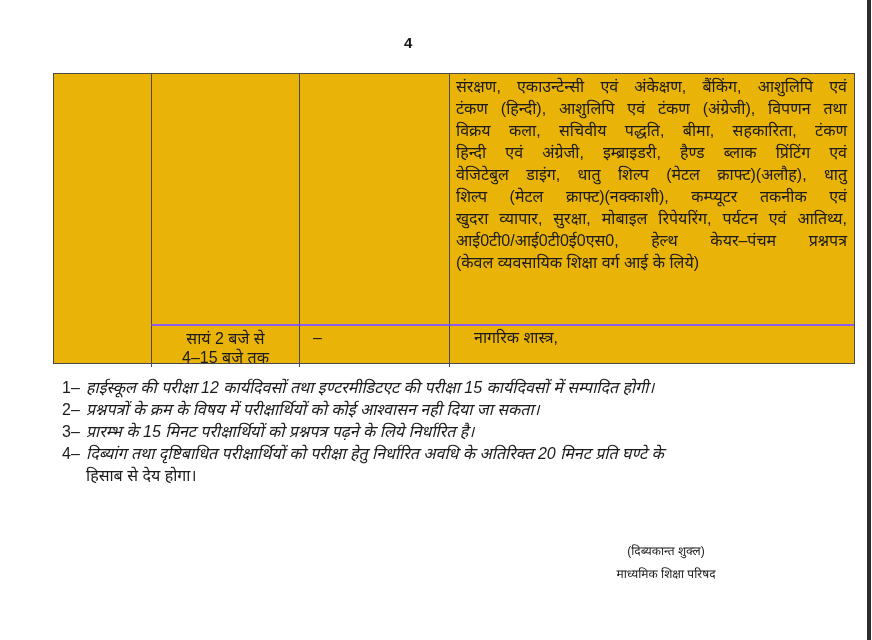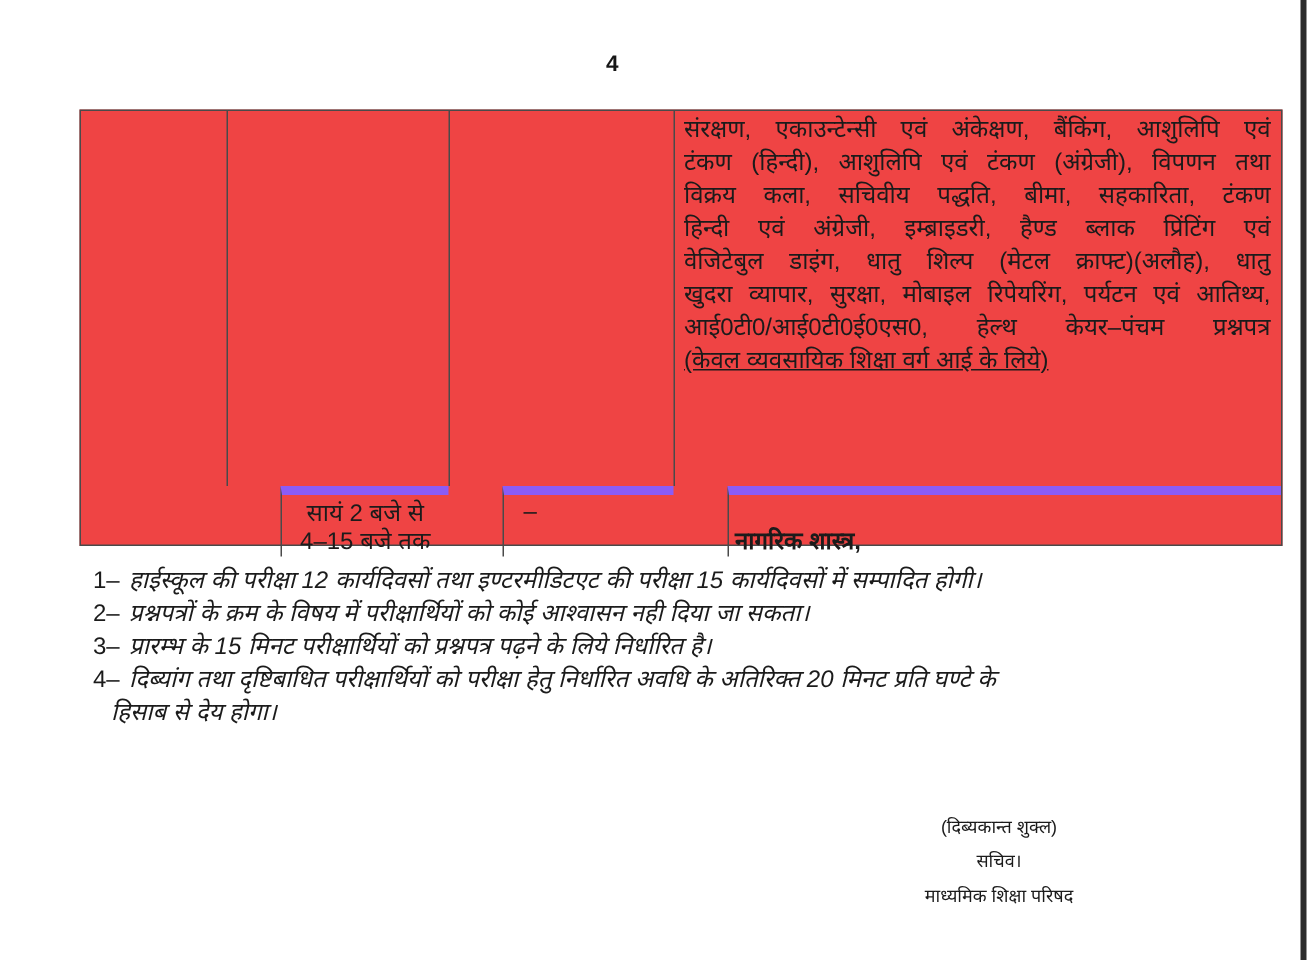--- a/index.html
+++ b/index.html
@@ -24,65 +24,64 @@
   .doc-table {
     position: absolute;
     left: 53px;
     top: 73px;
     width: 802px;
     height: 291px;
     display: grid;
     grid-template-columns: 97px 148px 150px 1fr;
     grid-template-rows: 250px 1fr;
     border: 1px solid #4a4a4a;
-    background: #ef4444;
+    background: #eab308;
   }
   .cell { border-left: 1px solid #4a4a4a; }
   .cell-first { border-left: none; grid-column: 1; grid-row: 1 / 3; }
-  .row2 { border-top: 6px solid #8b5cf6; margin-left: 36px; }
+  .row2 { border-top: 2px solid #8b5cf6; }
   .subjects-cell {
     grid-column: 4; grid-row: 1;
     padding: 2px 7px 0 6px;
     font-size: 16px;
     line-height: 22px;
   }
   .sline { text-align: justify; text-align-last: justify; }
-  .sline-last { text-align: left; text-align-last: left; text-decoration: underline; }
+  .sline-last { text-align: left; text-align-last: left; }
   .time-cell {
     grid-column: 2; grid-row: 2;
     text-align: center;
     font-size: 16px;
     line-height: 19px;
     padding-top: 3px;
   }
   .dash-cell {
     grid-column: 3; grid-row: 2;
     font-size: 16px;
     padding: 3px 0 0 13px;
   }
   .subject2-cell {
     grid-column: 4; grid-row: 2;
     display: flex;
-    align-items: flex-end;
-    padding-left: 4px;
+    align-items: flex-start;
+    padding-left: 24px;
     font-size: 16px;
-    font-weight: bold;
   }
   .notes {
     position: absolute;
     left: 62px;
     top: 377px;
     width: 780px;
     font-size: 16px;
     line-height: 22px;
   }
   .note { display: flex; white-space: nowrap; }
   .note-num { flex: 0 0 24px; }
   .note-text { flex: 1 1 auto; font-style: italic; }
-  .note-cont { margin-left: 12px; white-space: nowrap; font-style: italic; }
+  .note-cont { margin-left: 24px; white-space: nowrap; }
   .signature {
     position: absolute;
     left: 555px;
     top: 540px;
     width: 222px;
     text-align: center;
     font-size: 12px;
     line-height: 23px;
   }
   .scan-edge {
@@ -104,20 +103,21 @@
 
   <div class="cell" style="grid-column:2;grid-row:1;"></div>
   <div class="cell" style="grid-column:3;grid-row:1;"></div>
 
   <div class="cell subjects-cell">
     <div class="sline">संरक्षण, एकाउन्टेन्सी एवं अंकेक्षण, बैंकिंग, आशुलिपि एवं</div>
     <div class="sline">टंकण (हिन्दी), आशुलिपि एवं टंकण (अंग्रेजी), विपणन तथा</div>
     <div class="sline">विक्रय कला, सचिवीय पद्धति, बीमा, सहकारिता, टंकण</div>
     <div class="sline">हिन्दी एवं अंग्रेजी, इम्ब्राइडरी, हैण्ड ब्लाक प्रिंटिंग एवं</div>
     <div class="sline">वेजिटेबुल डाइंग, धातु शिल्प (मेटल क्राफ्ट)(अलौह), धातु</div>
+    <div class="sline">शिल्प (मेटल क्राफ्ट)(नक्काशी), कम्प्यूटर तकनीक एवं</div>
     <div class="sline">खुदरा व्यापार, सुरक्षा, मोबाइल रिपेयरिंग, पर्यटन एवं आतिथ्य,</div>
     <div class="sline">आई0टी0/आई0टी0ई0एस0, हेल्थ केयर–पंचम प्रश्नपत्र</div>
     <div class="sline-last">(केवल व्यवसायिक शिक्षा वर्ग आई के लिये)</div>
   </div>
 
   <div class="cell row2 time-cell">
     <div>सायं 2 बजे से</div>
     <div>4–15 बजे तक</div>
   </div>
   <div class="cell row2 dash-cell">–</div>
@@ -141,17 +141,16 @@
   </div>
   <div class="note">
     <span class="note-num">4–</span>
     <span class="note-text">दिब्यांग तथा दृष्टिबाधित परीक्षार्थियों को परीक्षा हेतु निर्धारित अवधि के अतिरिक्त 20 मिनट प्रति घण्टे के</span>
   </div>
   <div class="note-cont">हिसाब से देय होगा।</div>
 </div>
 
 <div class="signature">
   <div>(दिब्यकान्त शुक्ल)</div>
-  <div>सचिव।</div>
   <div>माध्यमिक शिक्षा परिषद</div>
 </div>
 
 <div class="scan-edge"></div>
 
 </body></html>

